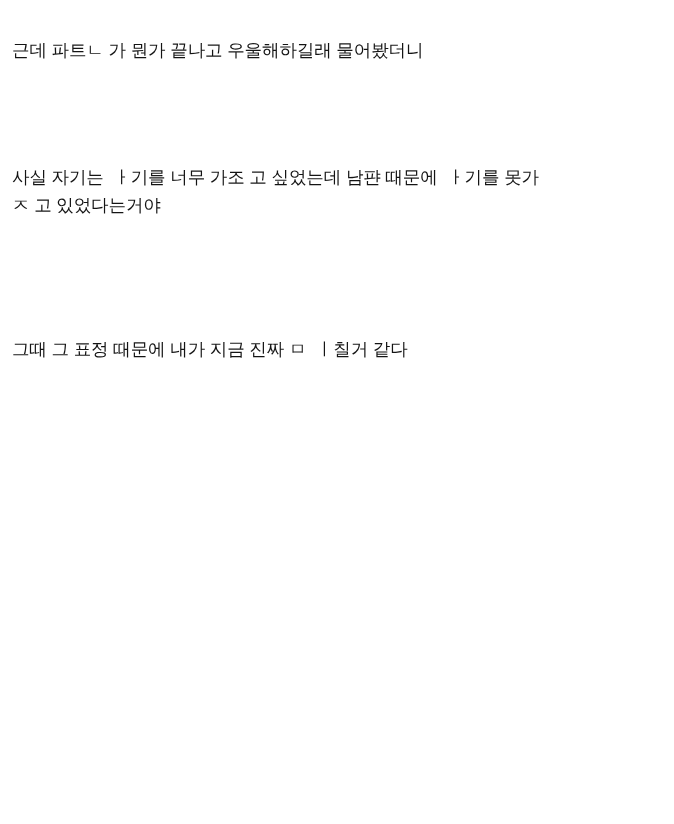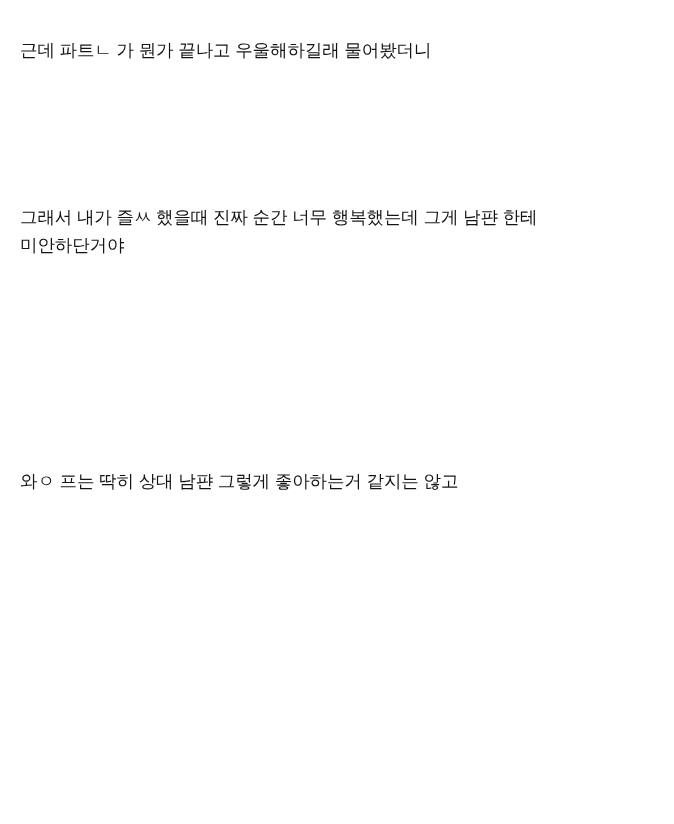--- a/index.html
+++ b/index.html
@@ -12,21 +12,21 @@
     height: 824px;
     overflow: hidden;
     font-family: "Liberation Sans", sans-serif;
     color: #111111;
   }
   .page {
     position: relative;
     width: 674px;
     height: 824px;
     box-sizing: border-box;
-    padding: 18px 12px 0 20px;
+    padding: 18px 12px 0 12px;
     background: #ffffff;
   }
   .para {
     font-size: 17.5px;
     line-height: 1.62;
     letter-spacing: -0.1px;
     color: #141414;
     white-space: pre-wrap;
     word-break: keep-all;
   }
@@ -37,34 +37,34 @@
 </style>
 </head>
 <body>
 
 <div class="page">
 
   <p class="para">근데 파트ㄴ 가 뭔가 끝나고 우울해하길래 물어봤더니</p>
 
   <div class="gap-lg"></div>
 
+  <p class="para">사실 자기는  ㅏ기를 너무 가조 고 싶었는데 남퍈 때문에  ㅏ기를 못가
+ㅈ 고 있었다는거야</p>
 
   <div class="gap-md"></div>
 
-  <p class="para">그래서 내가 즐ㅆ 했을때 진짜 순간 너무 행복했는데 그게 남퍈 한테
-미안하단거야</p>
 
   <div class="gap-md"></div>
 
+  <p class="para">그때 그 표정 때문에 내가 지금 진짜 ㅁ  ㅣ칠거 같다</p>
 
   <div class="gap-xl"></div>
 
 
   <div class="gap-md"></div>
 
 
   <div class="gap-md"></div>
 
-  <p class="para">와ㅇ 프는 딱히 상대 남퍈 그렇게 좋아하는거 같지는 않고</p>
 
   <div class="gap-md"></div>
 
 </div>
 
 </body></html>

